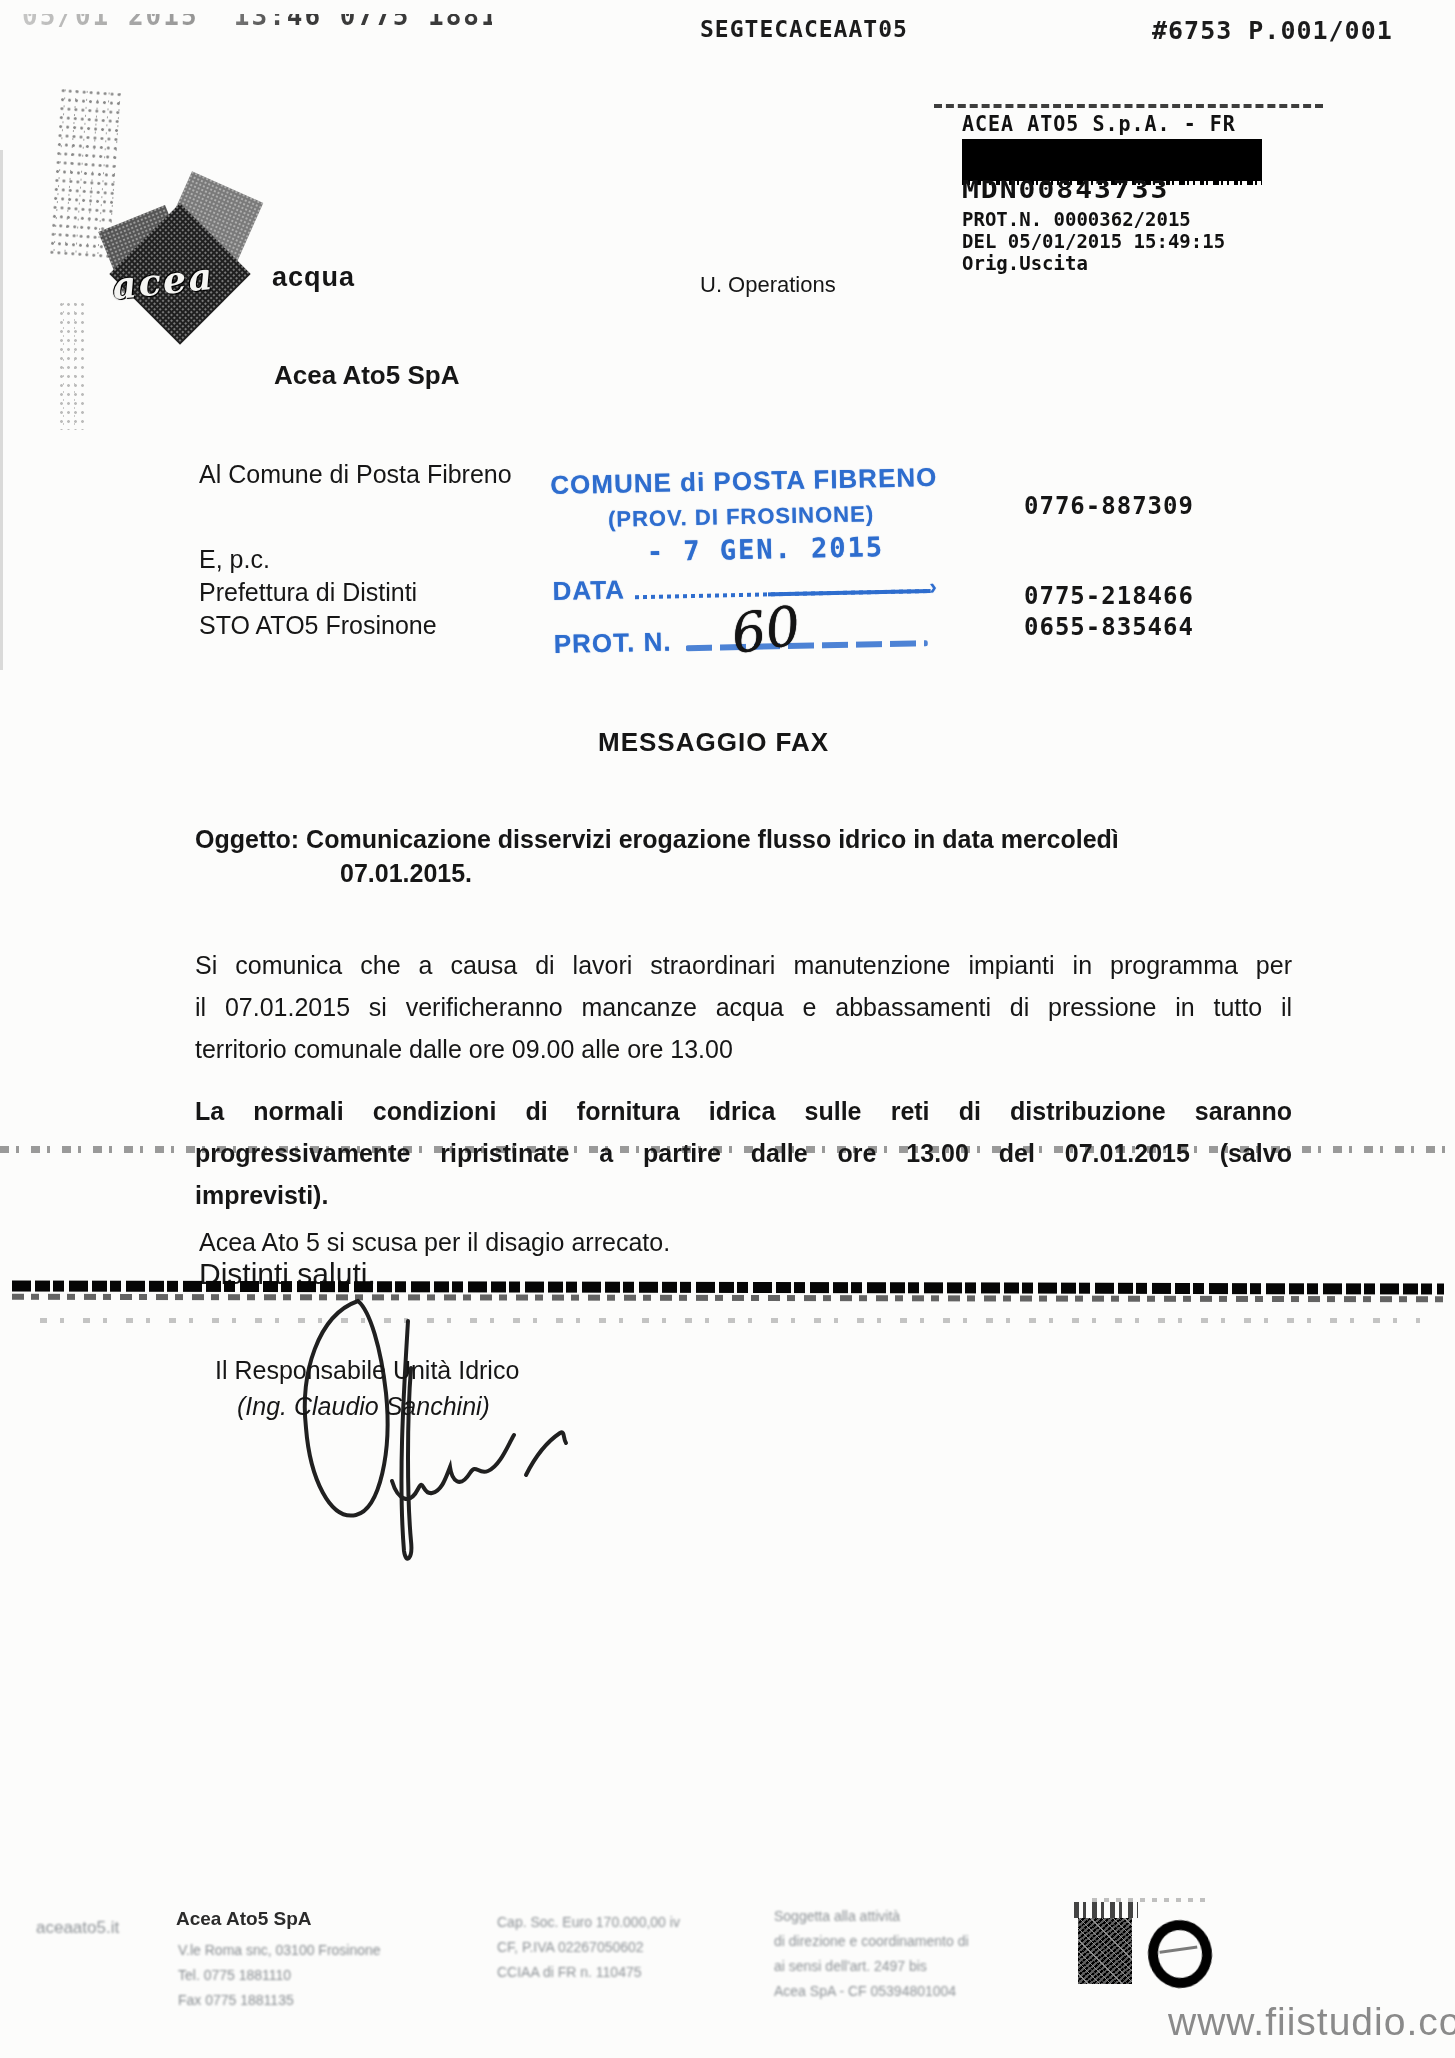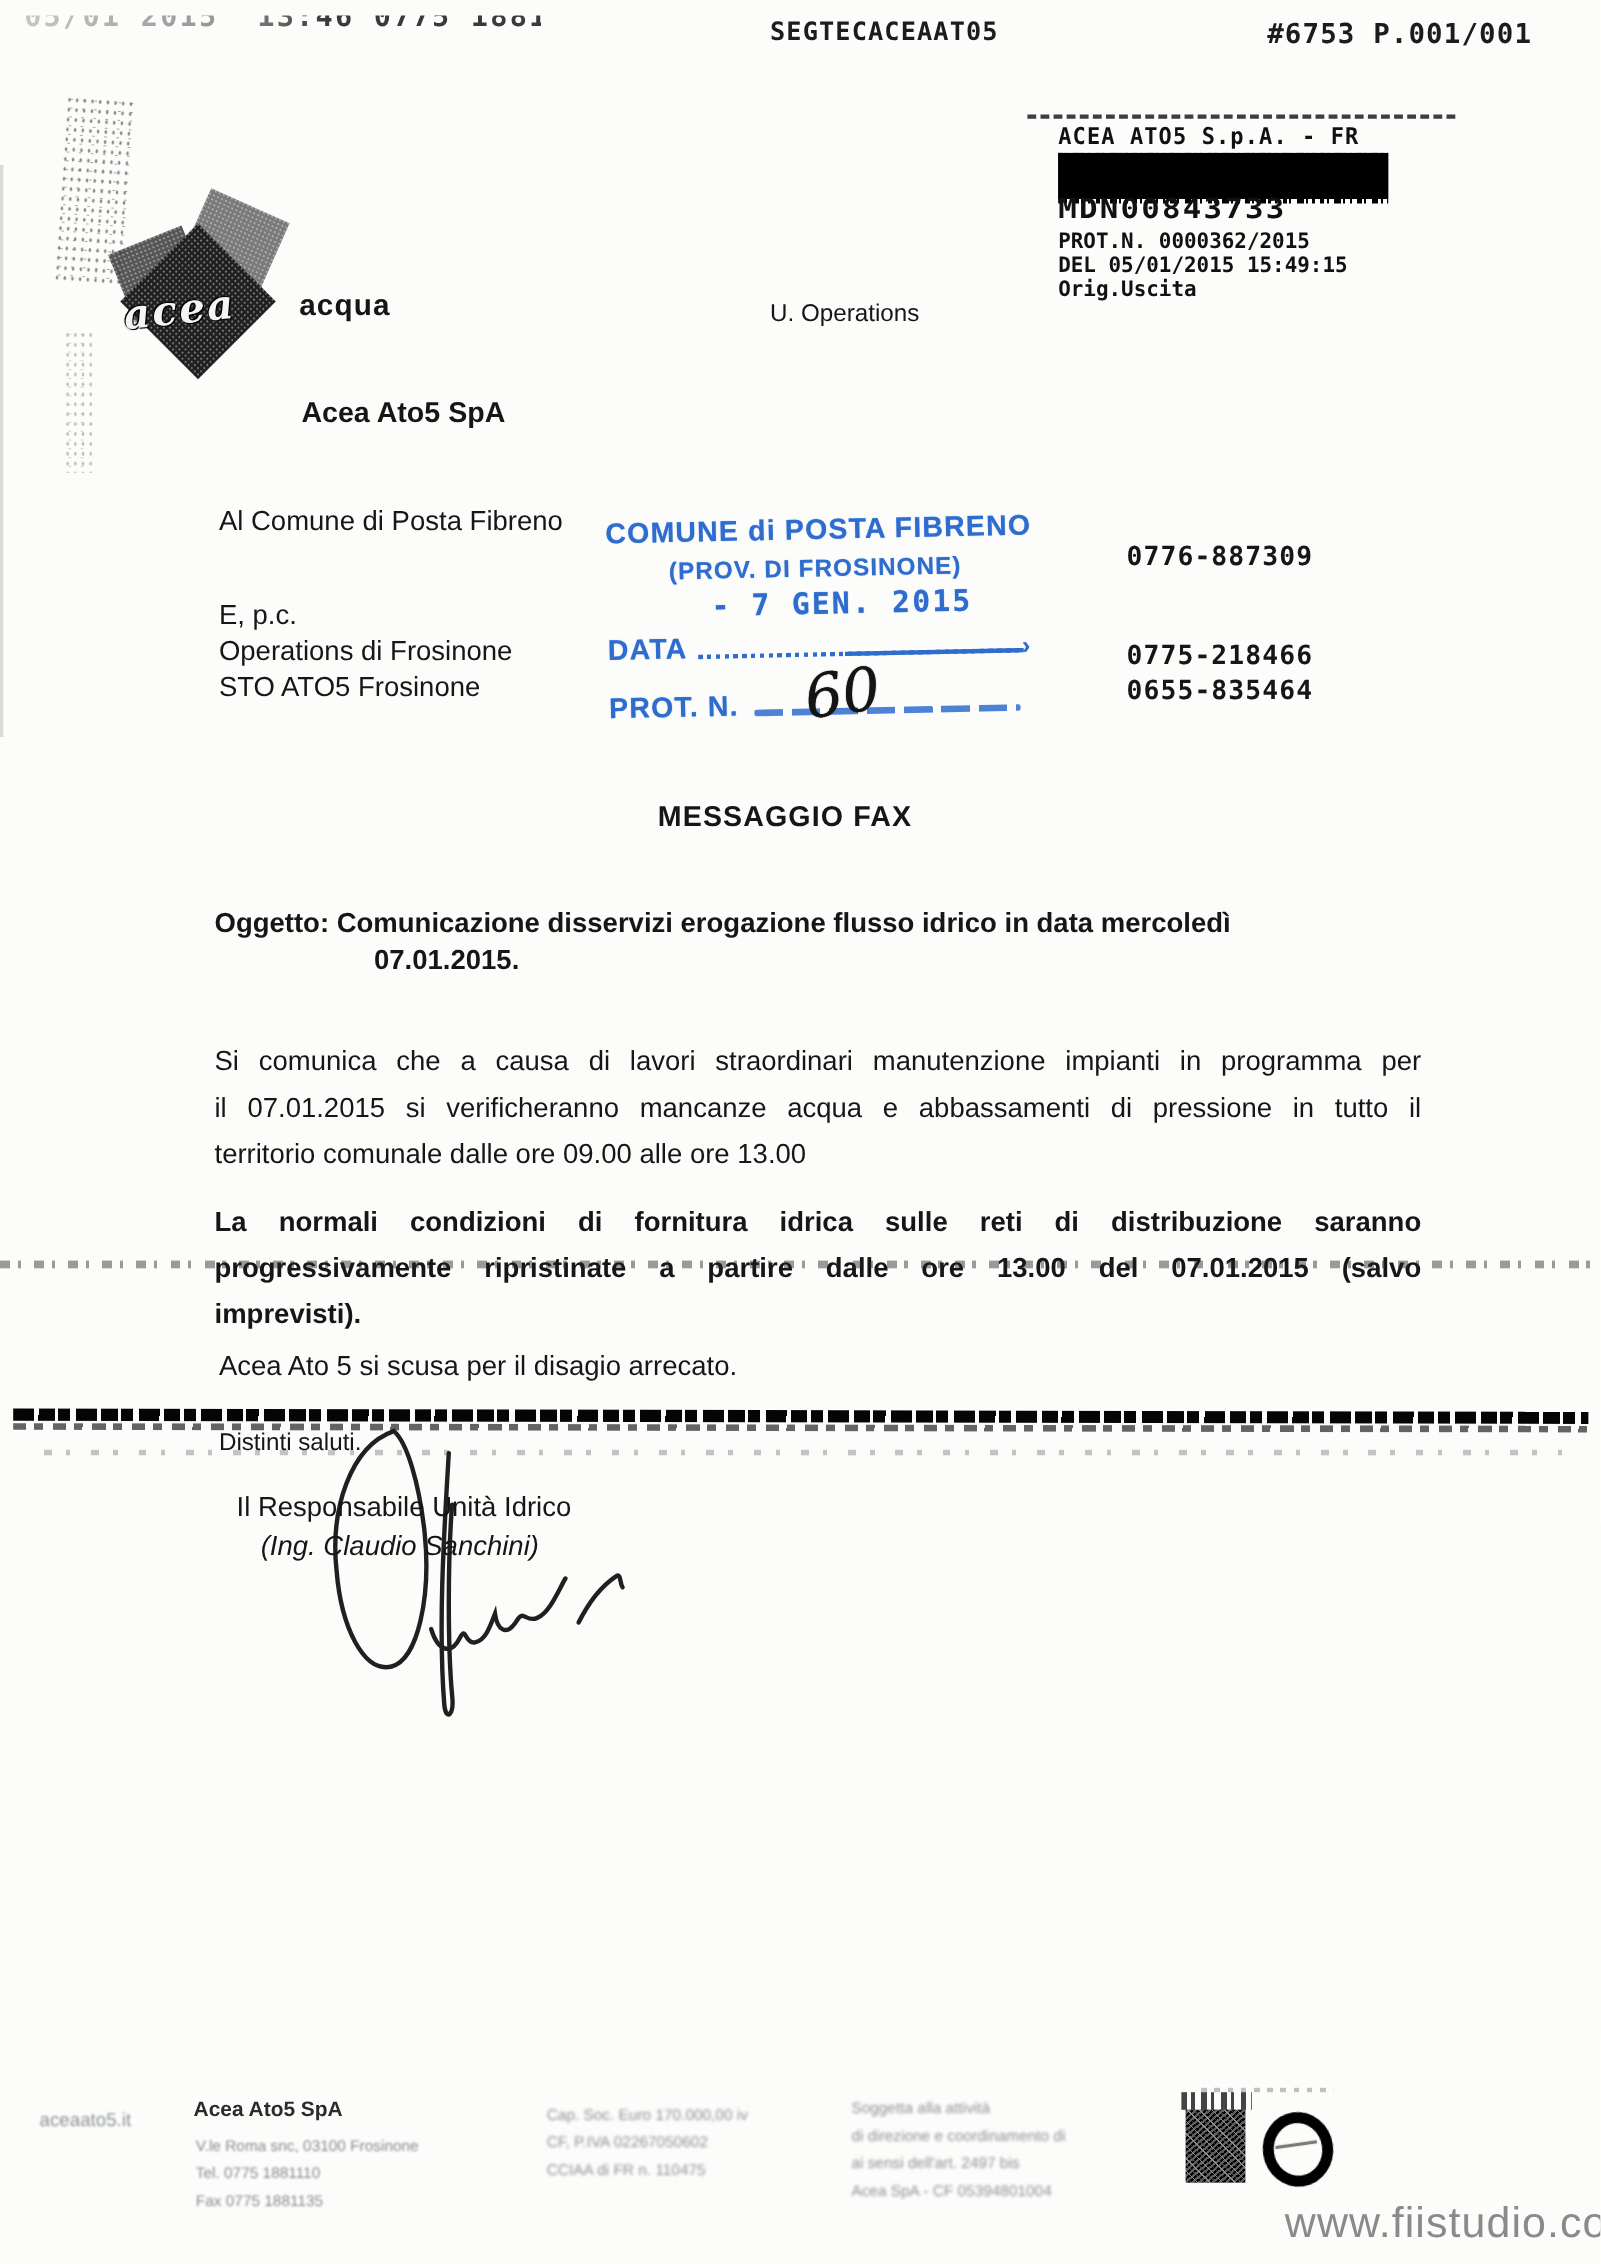--- a/index.html
+++ b/index.html
@@ -102,21 +102,21 @@
   }
   
   .title{top:727px;left:598px;font-size:26px;font-weight:700;letter-spacing:1px;}
   .subject{top:822px;left:195px;width:1100px;font-size:25px;font-weight:700;line-height:34px;}
   .subject .l2{margin-left:145px;}
   .para{left:195px;width:1097px;font-size:25px;line-height:42px;}
   .para .jline{text-align:justify;text-align-last:justify;}
   .p1{top:944px;}
   .p2{top:1090px;font-weight:700;}
   .apology{top:1228px;left:199px;font-size:25px;}
-  .closing{top:1298px;left:199px;font-size:22px;}
+  .closing{top:1257px;left:199px;font-size:30px;}
   
   .artifact-thin{top:1146px;left:0;width:1455px;height:7px;opacity:.45;
     background:repeating-linear-gradient(90deg,#222 0 9px,transparent 9px 16px,#222 16px 19px,transparent 19px 31px);}
   .noise-band{top:1282px;left:12px;width:1432px;height:11px;transform:rotate(.12deg);
     background:repeating-linear-gradient(90deg,#050505 0 19px,transparent 19px 23px,#050505 23px 38px,transparent 38px 41px,#050505 41px 52px,transparent 52px 57px);}
   .noise-band2{top:1295px;left:12px;width:1432px;height:6px;opacity:.7;transform:rotate(.1deg);
     background:repeating-linear-gradient(90deg,#222 0 12px,transparent 12px 19px,#222 19px 27px,transparent 27px 36px);}
   .noise-band3{top:1318px;left:40px;width:1380px;height:5px;opacity:.28;
     background:repeating-linear-gradient(90deg,#333 0 7px,transparent 7px 20px,#333 20px 24px,transparent 24px 43px);}
   
@@ -182,21 +182,21 @@
     <div class="sq main dither"></div>
     <div class="brand-script">acea</div>
   </div>
   <div class="abs tagline">acqua</div>
   <div class="abs unit">U. Operations</div>
   <div class="abs company">Acea Ato5 SpA</div>
 
   <div class="abs to-line">Al Comune di Posta Fibreno</div>
   <div class="abs cc-block">
     <div>E, p.c.</div>
-    <div>Operations di Frosinone</div>
+    <div>Prefettura di Distinti</div>
     <div>STO ATO5 Frosinone</div>
   </div>
 
   <div class="abs comune-stamp">
     <div class="c1">COMUNE di POSTA FIBRENO</div>
     <div class="c2">(PROV. DI FROSINONE)</div>
     <div class="daterow">
       <span class="lbl">DATA</span>
       <span class="leader solid-half"></span>
       <span class="date-value pre">- 7 GEN.  2015</span>

